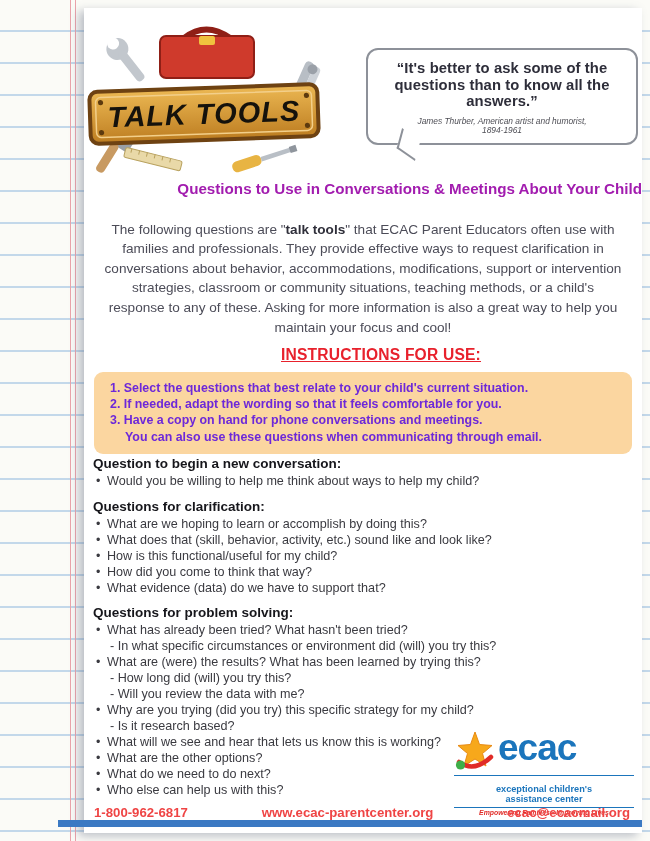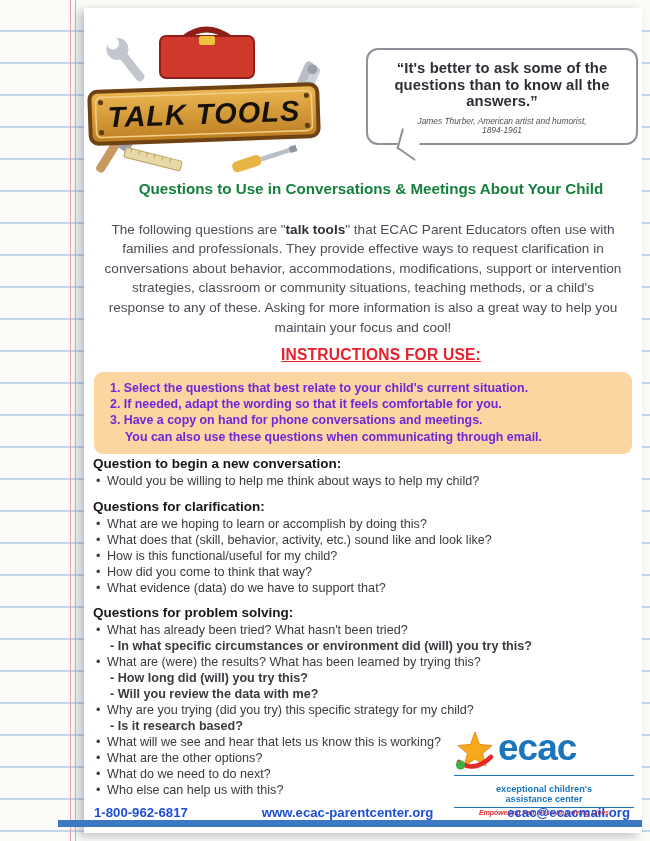--- a/index.html
+++ b/index.html
@@ -44,22 +44,22 @@
   .quote-text{
     font-weight:800;color:#2e2e3a;font-size:14.8px;line-height:16.6px;
     letter-spacing:.1px;
   }
   .quote-attr{
     margin:7px auto 0;max-width:190px;
     font-style:italic;font-size:8.4px;line-height:9.6px;color:#4e4e55;
   }
   
   .doc-title{
-    position:absolute;left:8px;top:172px;width:100%;
-    text-align:center;font-weight:800;font-size:15.2px;color:#15803d;
+    position:absolute;left:0;top:172px;width:100%;
+    text-align:right;font-weight:800;font-size:15.2px;color:#a21caf;
   }
   .intro{
     position:absolute;left:20px;right:20px;top:198px;
     text-align:center;font-size:13.6px;line-height:19.6px;color:#4c4c58;
   }
   .intro b{color:#2f2f3a;}
   .instructions-h{
     position:absolute;left:18px;top:338px;width:100%;
     text-align:center;font-weight:800;font-size:15.6px;color:#e8212c;
     text-decoration:underline;letter-spacing:.2px;
@@ -76,21 +76,21 @@
     position:absolute;left:9px;right:8px;top:448px;
     color:#3a3a40;font-size:12.6px;
   }
   .qsection{margin:0 0 9px 0;}
   .sec-h{
     margin:0 0 3px 0;font-size:13.5px;font-weight:800;color:#16161b;
   }
   .q{line-height:15.9px;position:relative;}
   .q.bullet{padding-left:14px;}
   .q.bullet::before{content:"\2022";position:absolute;left:3px;}
-  .q.sub{padding-left:17px;font-weight:bold;}
+  .q.sub{padding-left:17px;}
   
   .ecac{
     position:absolute;left:370px;top:722px;width:180px;
     background:#fff;
   }
   .ecac-row{display:flex;align-items:flex-start;}
   .ecac-word{
     font-weight:800;font-size:37px;line-height:36px;color:#1b75bc;
     letter-spacing:-1px;margin-left:2px;
   }
@@ -103,21 +103,21 @@
   .ecac-tag{
     border-top:1.5px solid #1b75bc;
     margin-top:2px;padding-top:1.5px;
     color:#e02b27;font-size:6.9px;font-weight:700;text-align:center;
     font-style:italic;
   }
   
   .footer{
     position:absolute;left:10px;right:12px;top:797px;
     display:flex;justify-content:space-between;align-items:center;
-    font-weight:800;font-size:13.2px;color:#1d4ed8;gap:45px;
+    font-weight:800;font-size:13.2px;color:#ef4444;gap:45px;
   }
   .bottom-bar{
     position:absolute;left:58px;top:820px;width:584px;height:7px;
     background:#3b79c3;
   }
 </style>
 </head>
 <body>
 
 <div class="page">

